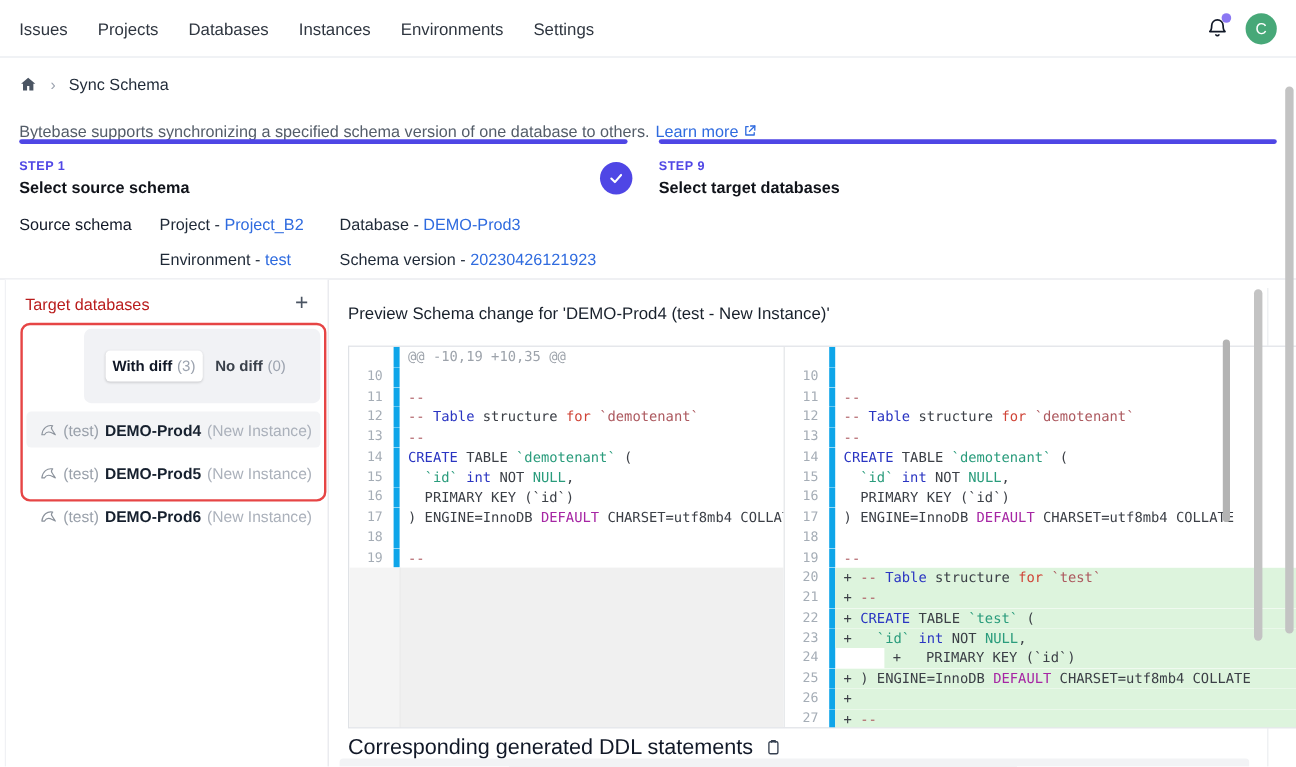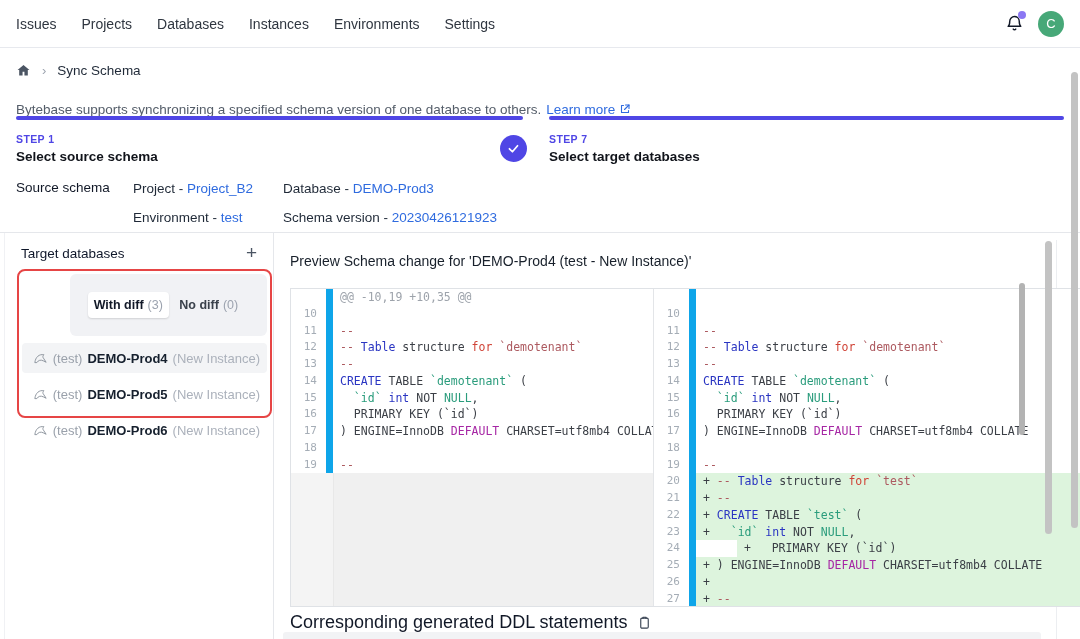--- a/index.html
+++ b/index.html
@@ -41,21 +41,21 @@
   .fname{color:#1f2937;font-size:13.5px;}
   .fvalue{color:#2f6bdf;font-size:13.5px;text-decoration:none;}
 
   
   .main-top-border{position:absolute;top:232px;left:0;right:0;height:1px;background:#e5e7eb;}
   .card-right-border{position:absolute;top:240px;bottom:0;left:1056px;width:1px;background:#eceef1;}
 
   .sidebar{position:absolute;top:233px;left:4px;width:270px;bottom:0;box-sizing:border-box;
            border-right:1px solid #e5e7eb;border-left:1px solid #f0f1f4;background:#fff;}
   .sidebar-head{display:flex;justify-content:space-between;align-items:center;padding:11px 12px 0 16px;}
-  .sidebar-title{font-size:13.5px;color:#0f172a;}
+  .sidebar-title{font-size:13.5px;color:#b91c1c;}
   .add-btn{font-size:19px;color:#4b5563;line-height:18px;cursor:pointer;background:none;border:none;padding:0 4px;}
   .redbox{position:absolute;left:12px;top:36px;width:255px;height:149px;border:2px solid #e64545;
           border-radius:8px;box-sizing:border-box;padding:3px;}
   .tabs{display:flex;background:#f1f2f5;border-radius:6px;padding:18px;height:26px;box-sizing:content-box;margin-left:48px;}
   .tab{flex:1;display:flex;align-items:center;justify-content:center;font-size:12.5px;font-weight:600;
        color:#3a414b;border-radius:4px;gap:4px;cursor:pointer;}
   .tab.active{background:#fff;box-shadow:0 1px 2px rgba(0,0,0,.14);color:#111827;}
   .tab .count{color:#9ca3af;font-weight:400;}
   .db-list{margin-top:7px;display:flex;flex-direction:column;gap:6px;}
   .db-item{display:flex;align-items:center;gap:5px;height:30px;padding:0 7px;border-radius:4px;
@@ -66,21 +66,21 @@
 
   
   .preview-title{position:absolute;left:290px;top:253px;font-size:14px;color:#18202b;}
   .diff{position:absolute;left:290px;top:288px;width:842px;height:319px;border:1px solid #dfe2e6;
         box-sizing:border-box;display:flex;background:#fff;font-family:"DejaVu Sans Mono",monospace;}
   .pane{display:flex;flex-direction:column;overflow:hidden;}
   .pane.left{width:362px;flex:0 0 362px;}
   .pane.right{flex:1;border-left:1px solid #e3e5e8;}
   .drow{display:flex;height:16.75px;flex:0 0 16.75px;overflow:hidden;}
   .ln{width:42px;flex:0 0 42px;box-sizing:border-box;text-align:right;padding-right:9px;font-size:11px;
-      color:#a5adb6;border-right:7px solid #0ea5e9;line-height:16.75px;}
+      color:#a5adb6;border-right:5px solid #0ea5e9;line-height:16.75px;}
   .code{flex:1;font-size:11.5px;line-height:16.75px;padding-left:7px;white-space:pre;overflow:hidden;}
   .filler{flex:1;display:flex;}
   .filler .ln-f{width:42px;flex:0 0 42px;background:#f4f4f4;border-right:1px solid #e8e8e8;}
   .filler .code-f{flex:1;}
 
   
   .thumb{position:absolute;border-radius:4px;background:#c3c3c3;cursor:pointer;}
   #thumb-editor{left:1019px;top:283px;width:6px;height:152px;background:#b3b3b3;}
   #thumb-panel{left:1045px;top:241px;width:7px;height:293px;}
   #thumb-page{left:1071px;top:72px;width:7px;height:456px;}
@@ -142,21 +142,21 @@
   <div class="step" id="step1">
     <div class="step-label">STEP 1</div>
     <div class="step-title">Select source schema</div>
   </div>
   <div class="check-circle">
     <svg width="13" height="13" viewBox="0 0 24 24" fill="none" stroke="#fff" stroke-width="3.2" stroke-linecap="round" stroke-linejoin="round">
       <path d="M4.5 12.5 10 18 19.5 7"></path>
     </svg>
   </div>
   <div class="step" id="step2">
-    <div class="step-label">STEP 7</div>
+    <div class="step-label">STEP 9</div>
     <div class="step-title">Select target databases</div>
   </div>
 
   <div class="source">
     <div class="source-label">Source schema</div>
     <div class="fields" id="source-fields">
         <div class="field"><span class="fname">Project - </span><a class="fvalue" href="#">Project_B2</a></div>
         <div class="field"><span class="fname">Database - </span><a class="fvalue" href="#">DEMO-Prod3</a></div>
         <div class="field"><span class="fname">Environment - </span><a class="fvalue" href="#">test</a></div>
         <div class="field"><span class="fname">Schema version - </span><a class="fvalue" href="#">20230426121923</a></div>

